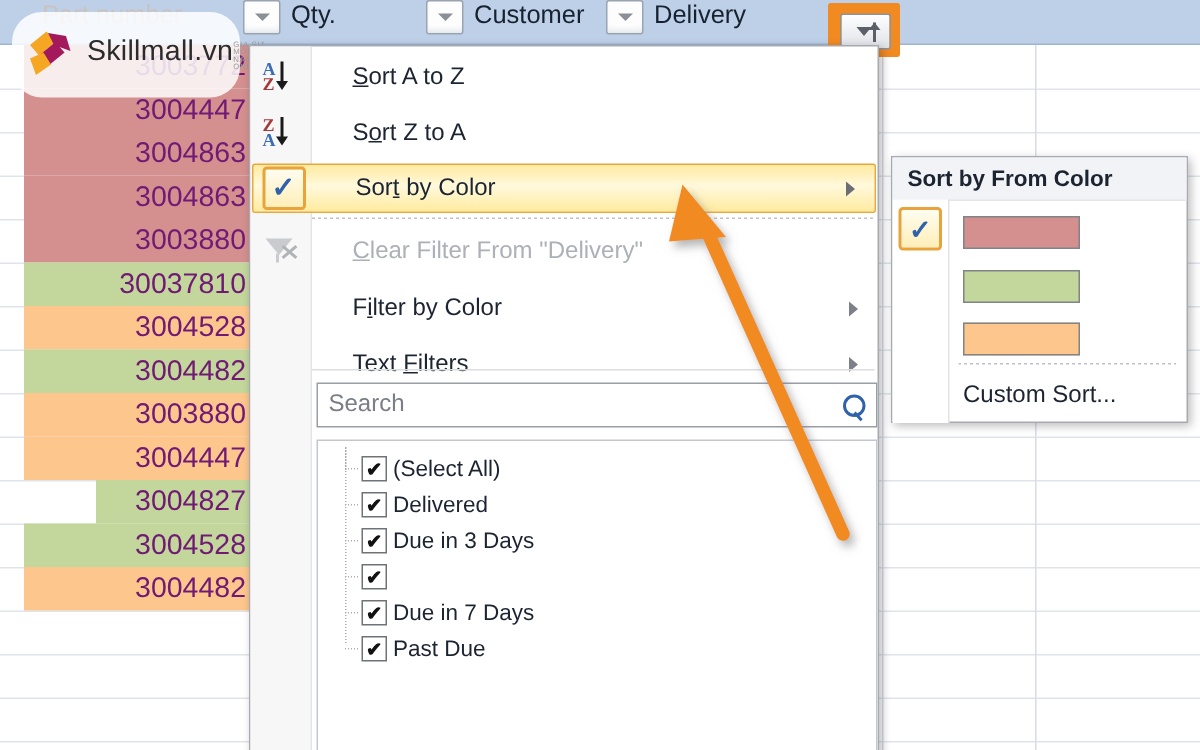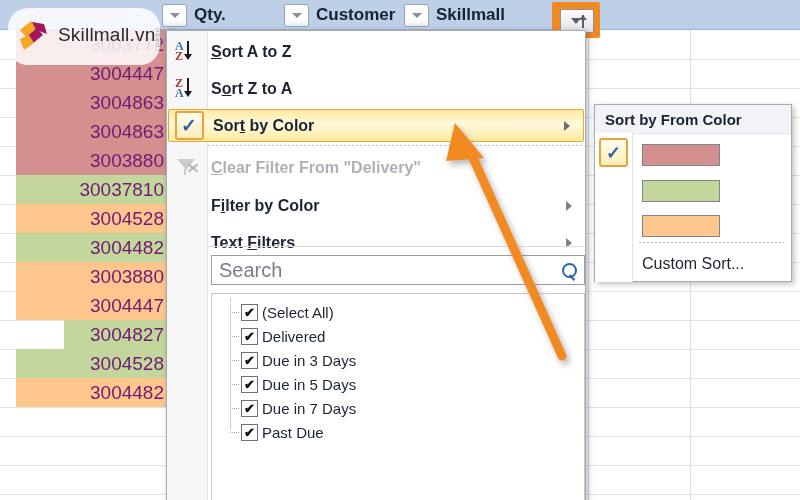--- a/index.html
+++ b/index.html
@@ -15,22 +15,22 @@
   .grid-v{position:absolute;top:0;width:1px;background:#d8dce8;}
   .grid-h{position:absolute;left:0;width:800px;height:1px;background:#dfe3ec;}
 
   
   .hdr-band{
     position:absolute;left:0;top:0;width:800px;height:30px;
     background:#bdd0e8;
   }
   .hdr-band-line{position:absolute;left:0;top:29px;width:800px;height:1px;background:#9fb4d0;}
   .hdr-cell{
-    position:absolute;top:0;height:30px;display:flex;align-items:center;
-    font-weight:bold;font-size:17px;color:#18212f;
+    position:absolute;top:0;height:30px;display:flex;align-items:flex-start;
+    font-weight:normal;font-size:17px;color:#18212f;
   }
   .filt-btn{
     width:23px;height:21px;border:1px solid #9aa3b0;background:#fdfdfd;
     border-radius:2px;display:inline-flex;align-items:center;justify-content:center;
     margin-right:7px;flex:none;
     box-shadow:inset 0 -4px 5px -3px #d9dde4;
   }
   .filt-btn .tri{
     width:0;height:0;border-left:5px solid transparent;border-right:5px solid transparent;
     border-top:5px solid #8b8f96;
@@ -81,21 +81,21 @@
     background:#ffffff;border:1px solid #a7aab0;box-sizing:border-box;
     box-shadow:2px 2px 6px rgba(0,0,0,.28);
   }
   .menu-gutter{position:absolute;left:0;top:0;width:40px;height:100%;background:#f7f7f8;}
   .menu-gutter-line{position:absolute;left:40px;top:0;width:1px;height:100%;background:#e2e3e6;}
   .mi{
     position:absolute;left:0;width:418px;height:33px;display:flex;align-items:center;
     box-sizing:border-box;
   }
   .mi .ico{width:40px;height:33px;display:flex;align-items:center;justify-content:center;flex:none;}
-  .mi .lbl{font-size:16px;color:#1c2431;padding-left:4px;font-weight:bold;}
+  .mi .lbl{font-size:16px;color:#1c2431;padding-left:28px;}
   .mi .lbl.dis{color:#adb0b6;}
   .mi .lbl u{text-decoration:underline;}
   .mi .sub-arrow{
     position:absolute;right:13px;width:0;height:0;
     border-top:5px solid transparent;border-bottom:5px solid transparent;border-left:6px solid #7d8088;
   }
   .mi.hot{
     background:linear-gradient(#ffeaa0,#fff9dd 45%,#ffeb9e);
     border:1px solid #e9a93a;border-radius:2px;width:416px;left:1px;
   }
@@ -128,21 +128,21 @@
   .icon-clearf .stem{position:absolute;left:8px;top:11px;width:2px;height:6px;background:#8d9099;}
   .icon-clearf .x1,.icon-clearf .x2{position:absolute;left:11px;top:9px;width:12px;height:2px;background:#54585f;}
   .icon-clearf .x1{transform:rotate(40deg);} .icon-clearf .x2{transform:rotate(-40deg);}
 
   
   .search-box{
     position:absolute;left:44px;top:224px;width:374px;height:30px;
     border:1px solid #9a9ea6;background:#fff;box-sizing:border-box;display:flex;align-items:center;
   }
   .search-box input{
-    border:0;outline:0;flex:1;font-size:20px;color:#6d7078;padding-left:7px;background:transparent;
+    border:0;outline:0;flex:1;font-size:16px;color:#6d7078;padding-left:7px;background:transparent;
     font-family:"Liberation Sans", sans-serif;
   }
   .search-box input::placeholder{color:#7b7e86;opacity:1;}
   .srch-ico{width:30px;height:30px;display:flex;align-items:center;justify-content:center;flex:none;}
   .srch-ico .ring{
     width:11px;height:11px;border:2.4px solid #2f62ab;border-radius:50%;position:relative;
   }
   .srch-ico .ring:after{content:"";position:absolute;left:7px;top:9px;width:2.4px;height:7px;background:#2f62ab;transform:rotate(-42deg);}
 
   
@@ -257,21 +257,21 @@
     <span class="filt-btn">
         <span class="tri"></span>
       </span>
     <span>Customer</span>
   </div>
 
   <div class="hdr-cell" style="left:404px;">
     <span class="filt-btn">
         <span class="tri"></span>
       </span>
-    <span>Skillmall</span>
+    <span>Delivery</span>
   </div>
 
   <div class="filt-hot">
     <div class="filt-hot-inner">
       <span class="tri"></span>
         <span class="updn"></span>
     </div>
   </div>
 
   <div class="watermark">
@@ -382,21 +382,20 @@
             <span class="cb">
               <span>✔</span>
             </span>
             <span class="txt">Due in 3 Days</span>
           </div>
           <div class="li" style="top: 78px;">
             <span class="tick-dash"></span>
             <span class="cb">
               <span>✔</span>
             </span>
-            <span class="txt">Due in 5 Days</span>
           </div>
           <div class="li" style="top: 102px;">
             <span class="tick-dash"></span>
             <span class="cb">
               <span>✔</span>
             </span>
             <span class="txt">Due in 7 Days</span>
           </div>
           <div class="li" style="top: 126px;">
             <span class="tick-dash"></span>

